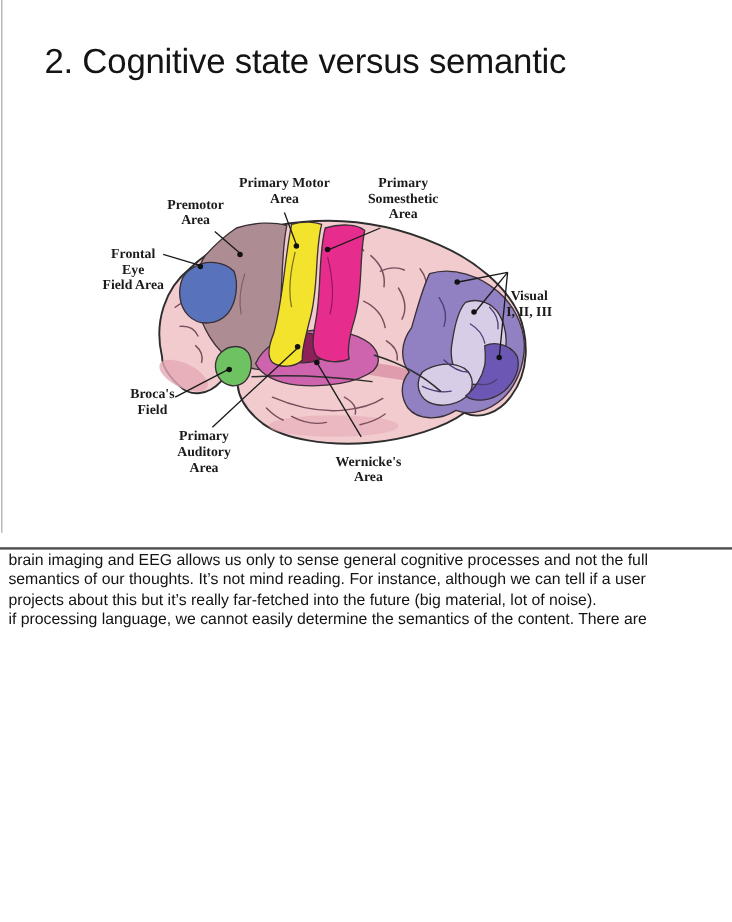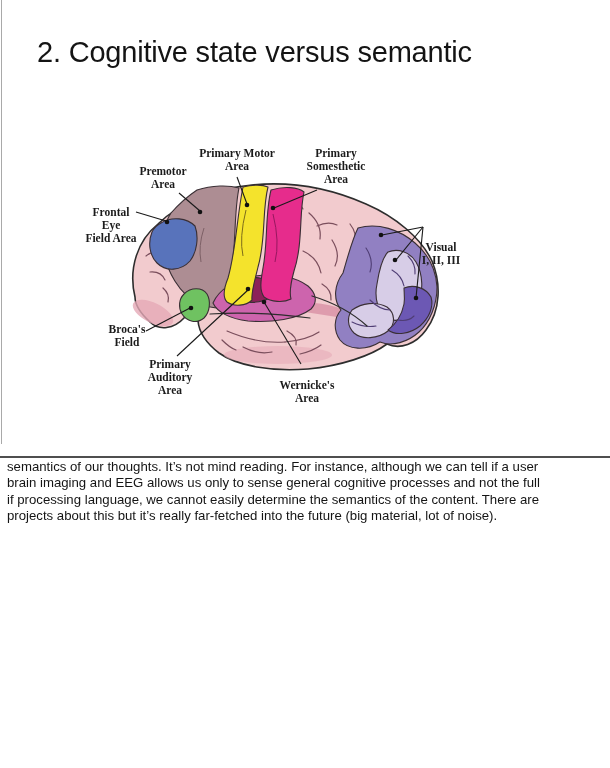--- a/index.html
+++ b/index.html
@@ -179,19 +179,19 @@
     <div class="blabel" style="left:170px;top:358px;">Primary
 Auditory
 Area</div>
     <div class="blabel" style="left:307px;top:379px;">Wernicke's
 Area</div>
   </div>
 
   <div class="divider"></div>
 
   <div class="notes">
+    <div>brain imaging and EEG allows us only to sense general cognitive processes and not the full</div>
     <div>semantics of our thoughts. It’s not mind reading. For instance, although we can tell if a user</div>
-    <div>brain imaging and EEG allows us only to sense general cognitive processes and not the full</div>
+    <div>projects about this but it’s really far-fetched into the future (big material, lot of noise).</div>
     <div>if processing language, we cannot easily determine the semantics of the content. There are</div>
-    <div>projects about this but it’s really far-fetched into the future (big material, lot of noise).</div>
   </div>
 
 </div>
 
 </body></html>

